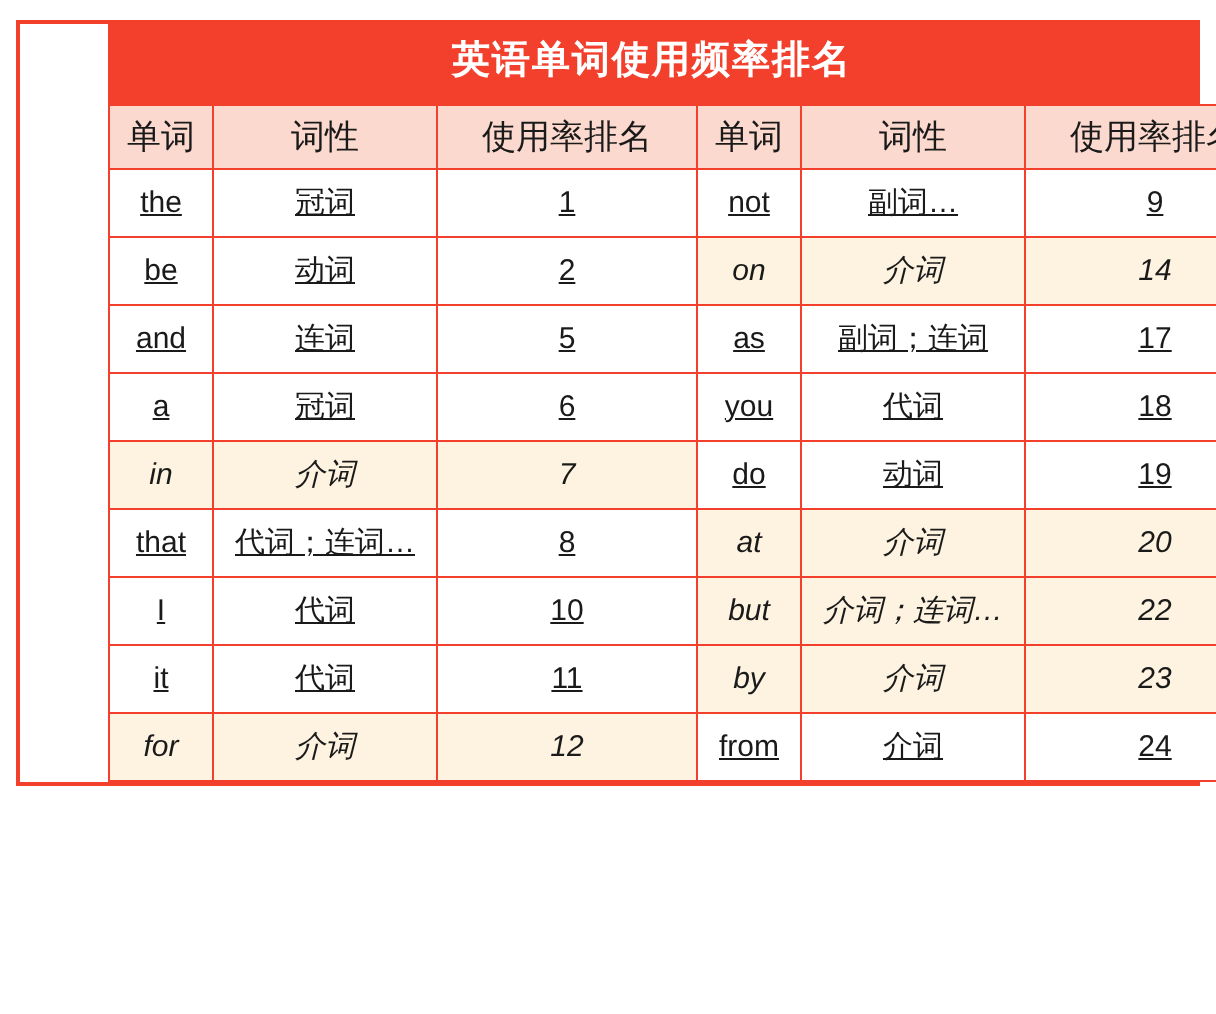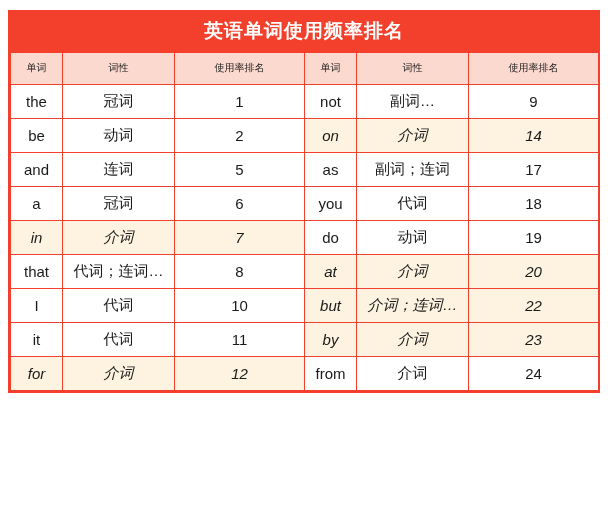--- a/index.html
+++ b/index.html
@@ -17,20 +17,21 @@
     position: relative;
     width: 608px;
     height: 507px;
     box-sizing: border-box;
     padding: 10px 8px 8px 8px;
   }
   .card {
     border: 2px solid #f2402c;
     box-sizing: border-box;
     width: 592px;
+    padding-left: 44px;
   }
   .title-bar {
     background: #f2402c;
     color: #ffffff;
     text-align: center;
     font-size: 19px;
     font-weight: bold;
     letter-spacing: 1px;
     padding: 9px 0 10px 0;
     line-height: 1.1;
@@ -50,31 +51,32 @@
     font-size: 15px;
     color: #1a1a1a;
     height: 33px;
     padding: 0 2px;
     overflow: hidden;
     white-space: nowrap;
   }
   table.freq thead th {
     background: #fcd9ce;
     font-weight: normal;
-    font-size: 10px;
+    font-size: 17px;
     height: 31px;
   }
   
   td.hl {
     background: #fdf3e0;
     color: #e07b18;
     font-style: italic;
   }
   td.plain {
     background: #ffffff;
+    text-decoration: underline;
   }
   td.small {
     font-size: 13.5px;
   }
 </style>
 </head>
 <body>
 
 <div class="page">
   <div class="card">

